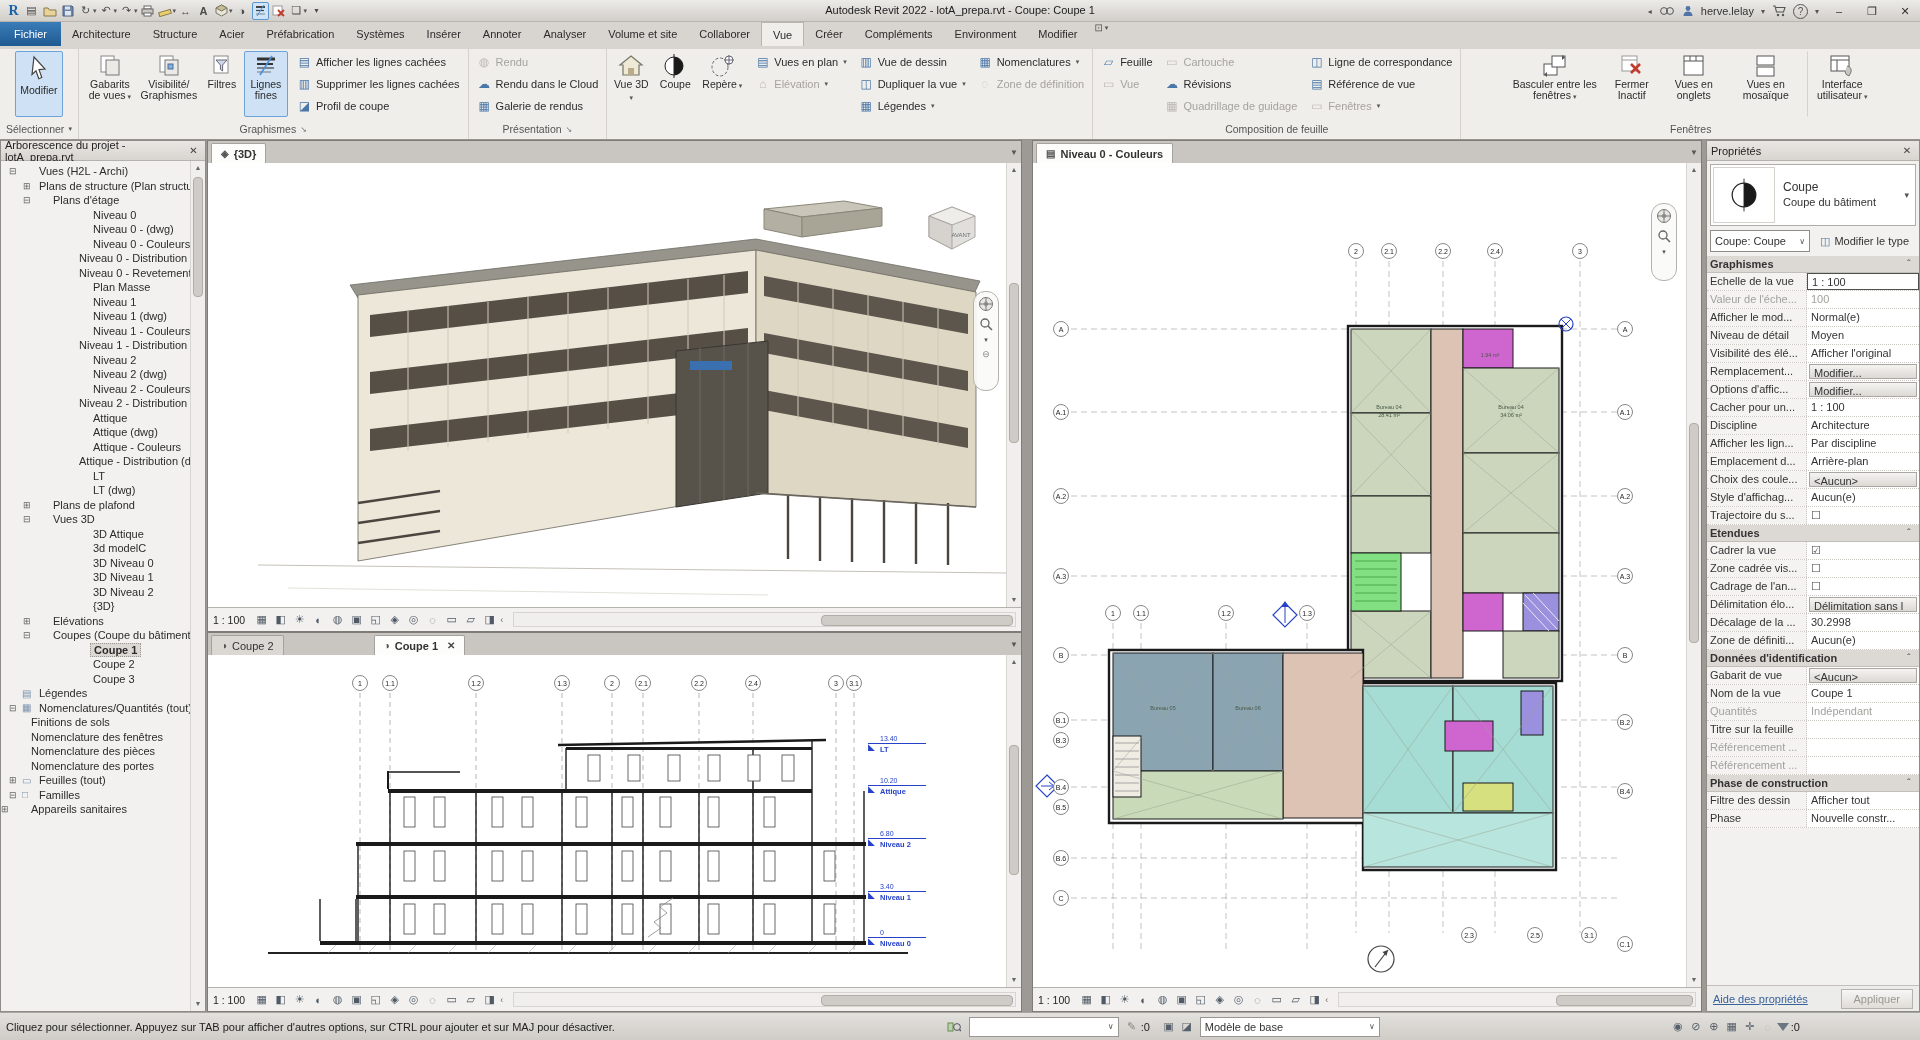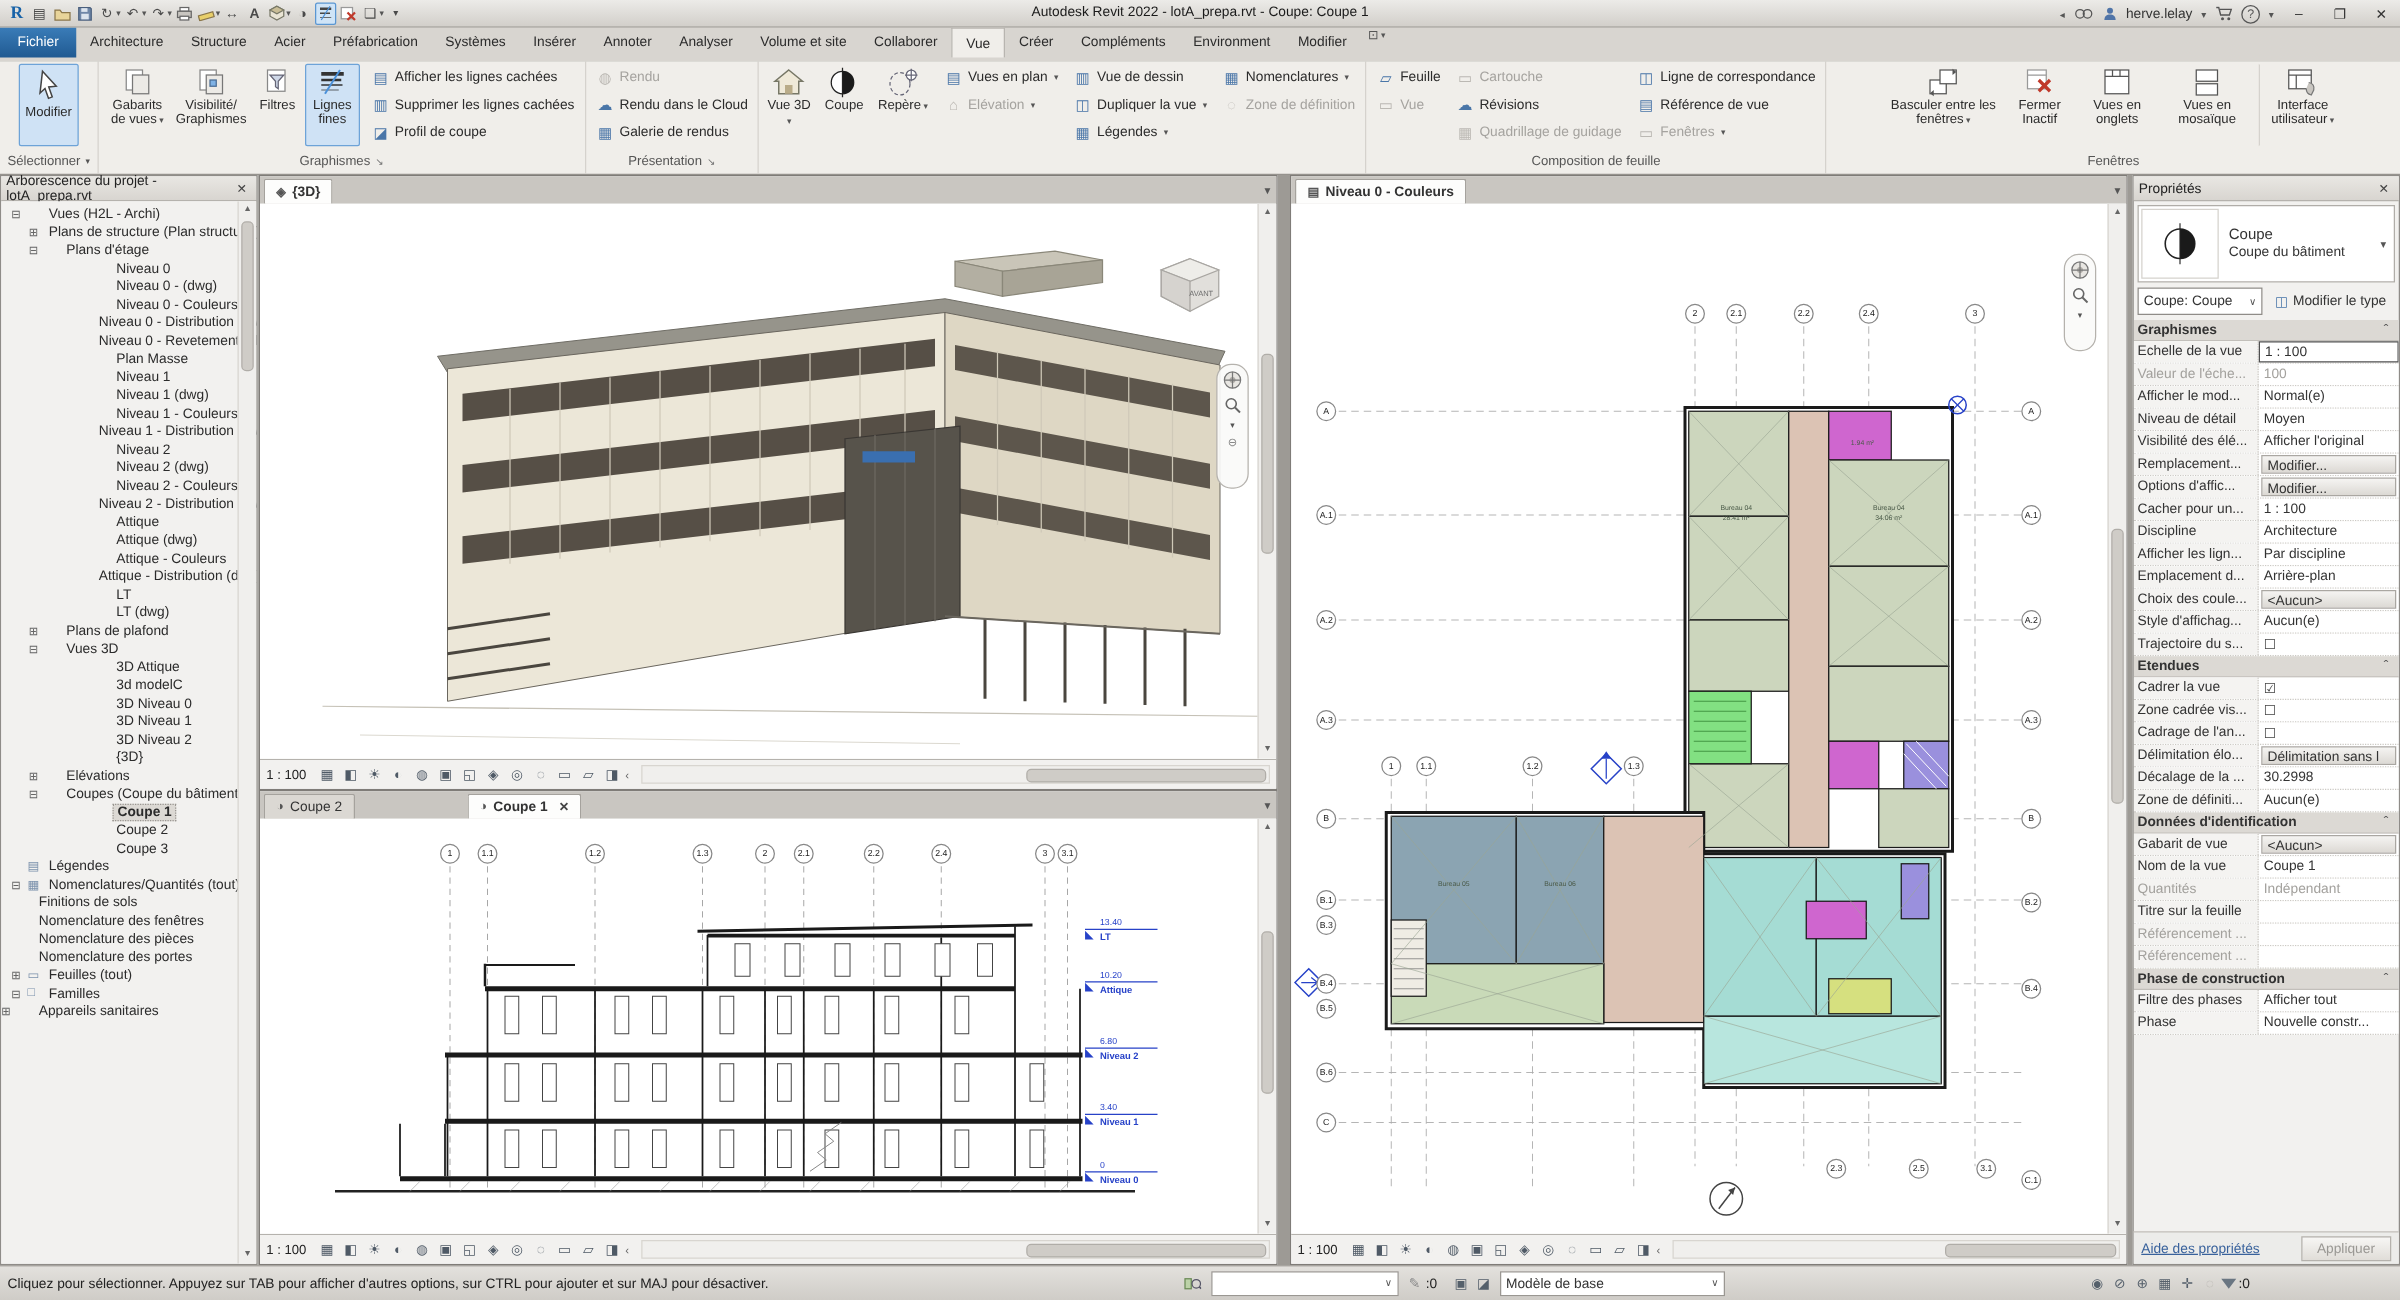--- a/index.html
+++ b/index.html
@@ -1697,21 +1697,21 @@
           <span class="pl">Référencement ...</span>
           <span class="pv"></span>
         </div>
 
         <div class="prow" data-kind="header">
           <span class="pl">Phase de construction</span>
           <span class="pv"></span>
         </div>
 
         <div class="prow">
-          <span class="pl">Filtre des phases</span>
+          <span class="pl">Filtre des dessin</span>
           <span class="pv">Afficher tout</span>
         </div>
 
         <div class="prow">
           <span class="pl">Phase</span>
           <span class="pv">Nouvelle constr...</span>
         </div>
       </div>
     <div class="pfoot">
       <span class="help">Aide des propriétés</span>

